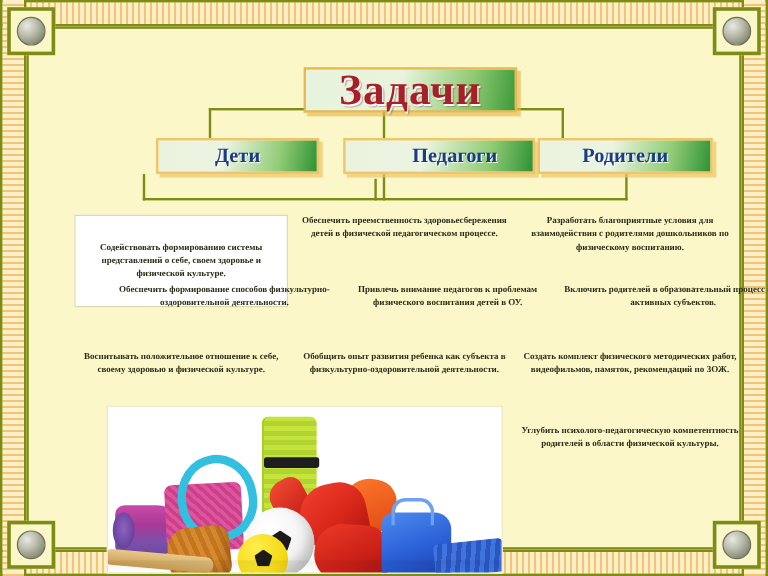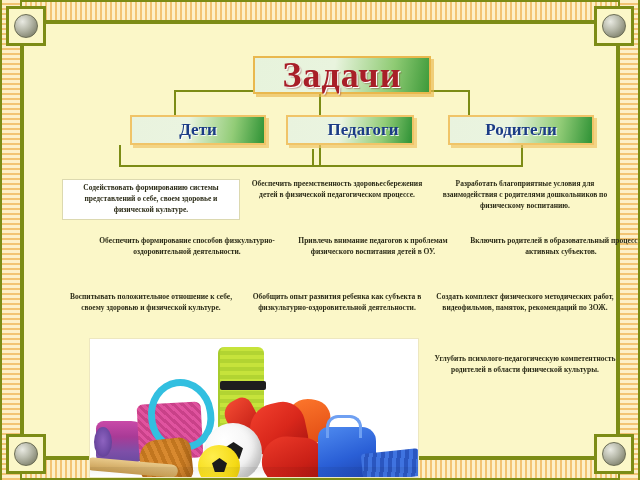--- a/index.html
+++ b/index.html
@@ -97,37 +97,37 @@
     border:2px solid #F0C468;
     box-shadow:3px 3px 0 rgba(240,196,104,.7);
     z-index:5;
     display:flex; align-items:center; justify-content:center;
   }
   .col-head span {
     font-size:17px; font-weight:bold; color:#1B3C86;
     text-shadow:1px 1px 0 rgba(255,255,255,.85);
   }
   #head-deti      { left:106px; width:136px; }
-  #head-pedagogi  { left:262px; width:128px;padding-left:26px; }
+  #head-pedagogi  { left:262px; width:160px;padding-left:26px; }
   #head-roditeli  { left:424px; width:146px; }
 
   
   .task {
     position:absolute;
     z-index:5;
     text-align:center;
     font-size:7.5px;
     font-weight:bold;
     line-height:1.45;
     color:#2C2C18;
   }
   .task.boxed {
     background:#FFFFFF;
     border:1px solid #DCD9B0;
-    padding:3px 4px;
+    padding:21px 4px;
   }
 
   
   .c1 { left:38px;  width:178px; }
   .c2 { left:222px; width:182px; }
   .c3 { left:408px; width:186px; }
 
   .r1 { top:155px; }
   .r2 { top:212px;margin-left:36px; }
   .r3 { top:268px; }

